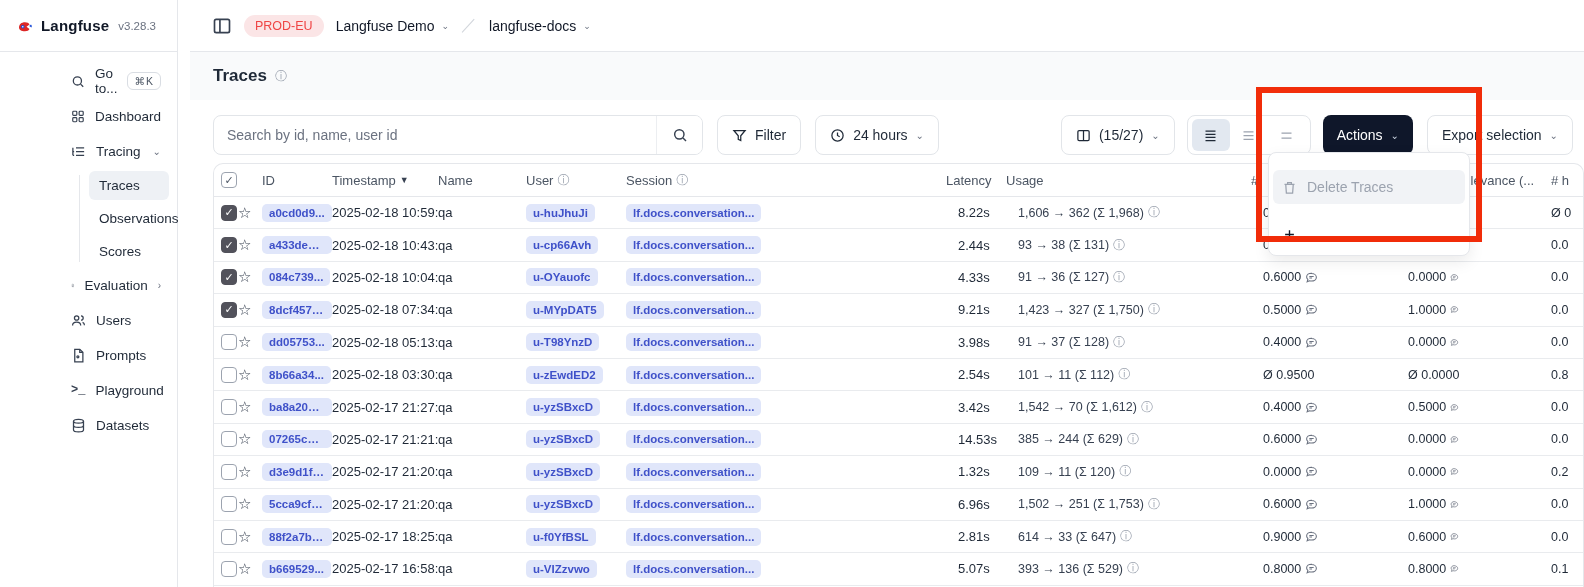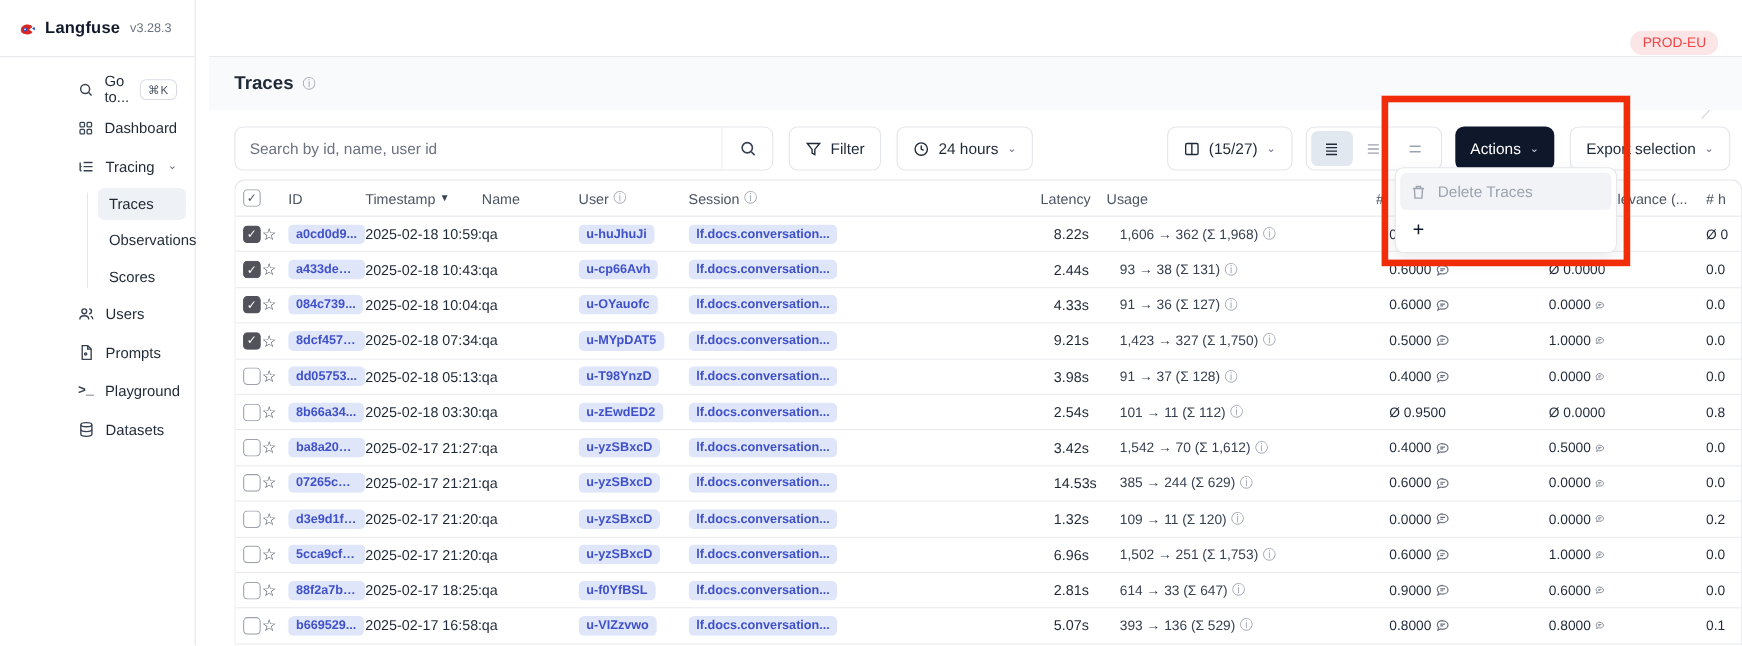--- a/index.html
+++ b/index.html
@@ -23,21 +23,21 @@
   .nav-item svg, .nav-item .glyph { color:#374151; }
   .kbd { font-size:10.5px; color:#4b5563; border:1px solid #d9dde3; border-radius:6px; padding:2px 6px; background:#fff; letter-spacing:1px; }
   .chev { color:#6b7280; font-size:10px; }
   .sub-wrap { position:relative; margin:2px 0 4px 16px; padding-left:10px; }
   .sub-wrap:before { content:""; position:absolute; left:0; top:4px; bottom:4px; width:1px; background:#e5e7eb; }
   .sub-item { display:flex; align-items:center; height:29px; padding:0 10px; border-radius:6px; font-size:13.5px; color:#1f2937; margin-bottom:4px; cursor:pointer; }
   .sub-item.active { background:#eef1f5; font-weight:500; }
   .term-glyph { font-family:"Liberation Mono", monospace; font-size:12px; font-weight:700; color:#374151; }
 
   
-  .topbar { position:absolute; left:190px; top:0; width:1394px; height:52px; background:#fff; border-bottom:1px solid #e5e7eb; display:flex; align-items:flex-end; padding:16px 22px; gap:12px;flex-direction:column; }
+  .topbar { position:absolute; left:190px; top:0; width:1394px; height:52px; background:#fff; border-bottom:1px solid #e5e7eb; display:flex; align-items:center; padding:0 22px; gap:12px; }
   .env-badge { background:#fbe5e6; color:#ef4444; font-size:12.5px; font-weight:500; border-radius:999px; padding:4px 11px; }
   .crumb { display:flex; align-items:center; gap:7px; font-size:14px; font-weight:500; color:#111827; cursor:pointer; }
   .crumb .chev { font-size:9px; }
   .crumb-sep { color:#d1d5db; font-size:16px; transform:rotate(0deg); }
 
   
   .pagehead { position:absolute; left:190px; top:52px; width:1394px; height:48px; background:#f9fafb; display:flex; align-items:center; gap:8px; padding:0 23px; }
   .pagehead h1 { font-size:17px; font-weight:700; color:#1f2937; }
   .info { color:#9ca3af; font-size:12px; }
 
@@ -65,21 +65,21 @@
   .cb.on { background:#52525b; border-color:#52525b; color:#fff; }
   .star { font-size:15px; color:#374151; cursor:pointer; }
   .badge { background:#e0e6fa; color:#3f51c9; font-size:11.5px; font-weight:600; border-radius:5px; padding:3px 7px; max-width:100%; overflow:hidden; text-overflow:ellipsis; white-space:nowrap; cursor:pointer; }
   .sort { font-size:9px; color:#374151; }
   .score { font-size:12.5px; color:#1f2937; display:flex; align-items:center; gap:4px; }
   .bubble { color:#6b7280; }
   .c-pad { padding-left:12px; }
 
   
   .menu { position:absolute; left:1268px; top:152px; width:202px; background:#fff; border:1px solid #e5e7eb; border-radius:8px; box-shadow:0 6px 16px rgba(0,0,0,.08); padding:4px; z-index:5; }
-  .menu-item { display:flex; align-items:center; gap:10px; height:34px; padding:0 9px; border-radius:6px; font-size:14px; color:#111827; cursor:pointer; }
+  .menu-item { display:flex; align-items:center; gap:10px; height:34px; padding:0 9px; border-radius:6px; font-size:14px; color:#111827; cursor:pointer;margin-top:13px; }
   .menu-item.disabled { color:#9ca3af; background:#f1f3f6; }
 
   
   .red-rect { position:absolute; left:1256px; top:87px; width:226px; height:155px; border:6px solid #f12c09; z-index:9; pointer-events:none; }
 </style>
 </head>
 <body>
 
 <div id="root">
 
@@ -131,20 +131,28 @@
             <span>Traces</span>
           </div>
         <div class="sub-item">
             <span>Observations</span>
           </div>
         <div class="sub-item">
             <span>Scores</span>
           </div>
       </div>
 
+      <div class="nav-item">
+        <svg width="15" height="15" viewBox="0 0 24 24" fill="none" stroke="currentColor" stroke-width="2">
+            <circle cx="12" cy="9" r="6"></circle>
+            <path d="M9 14.5L7.5 21l4.5-2 4.5 2-1.5-6.5"></path>
+          </svg>
+        <span class="grow">Evaluation</span>
+        <span class="chev">›</span>
+      </div>
 
       <div class="nav-item">
         <svg width="15" height="15" viewBox="0 0 24 24" fill="none" stroke="currentColor" stroke-width="2">
             <circle cx="9" cy="8" r="3.5"></circle>
             <path d="M2.5 20c0-3.5 3-5.5 6.5-5.5s6.5 2 6.5 5.5"></path>
             <path d="M16 4.5a3.5 3.5 0 0 1 0 7"></path>
             <path d="M18.5 15c2 .8 3 2.3 3 4.5"></path>
           </svg>
         <span class="grow">Users</span>
       </div>

